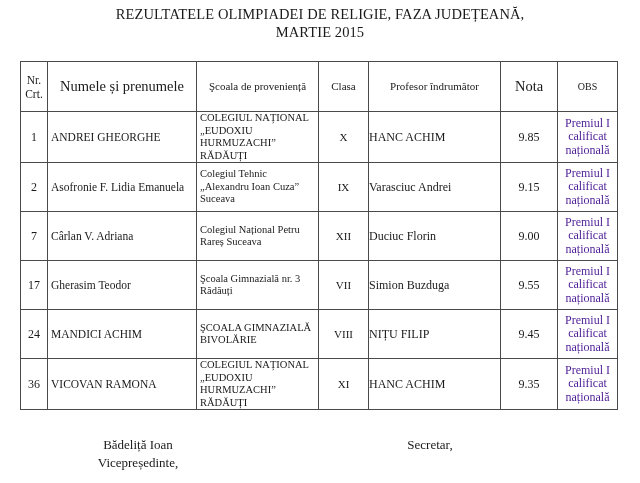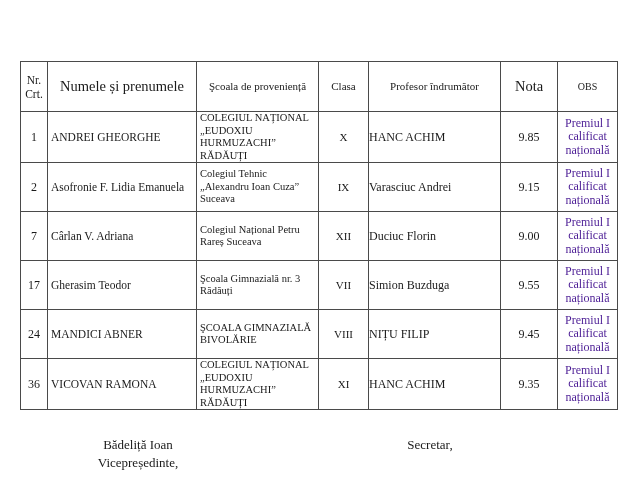--- a/index.html
+++ b/index.html
@@ -67,20 +67,22 @@
       font-size: 13px;
       line-height: 18px;
     }
     .sig-left { left: 48px; width: 180px; }
     .sig-right { left: 340px; width: 180px; }
   </style>
 </head>
 <body>
 
 <div class="title">
+  <div>REZULTATELE OLIMPIADEI DE RELIGIE, FAZA JUDEȚEANĂ,</div>
+  <div>MARTIE 2015</div>
 </div>
 
 <table class="results">
   <colgroup>
     <col style="width:27px">
     <col style="width:149px">
     <col style="width:122px">
     <col style="width:50px">
     <col style="width:132px">
     <col style="width:57px">
@@ -129,21 +131,21 @@
       <td class="c-nr">17</td>
       <td class="c-name">Gherasim Teodor</td>
       <td class="c-school">Şcoala Gimnazială nr. 3 Rădăuți</td>
       <td class="c-clasa">VII</td>
       <td class="c-prof">Simion Buzduga</td>
       <td class="c-nota">9.55</td>
       <td class="c-obs">Premiul I calificat națională</td>
     </tr>
     <tr class="row-short">
       <td class="c-nr">24</td>
-      <td class="c-name">MANDICI ABNER</td>
+      <td class="c-name">MANDICI ACHIM</td>
       <td class="c-school">ŞCOALA GIMNAZIALĂ BIVOLĂRIE</td>
       <td class="c-clasa">VIII</td>
       <td class="c-prof">NIȚU FILIP</td>
       <td class="c-nota">9.45</td>
       <td class="c-obs">Premiul I calificat națională</td>
     </tr>
     <tr class="row-tall">
       <td class="c-nr">36</td>
       <td class="c-name">VICOVAN RAMONA</td>
       <td class="c-school">COLEGIUL NAȚIONAL „EUDOXIU HURMUZACHI” RĂDĂUȚI</td>

